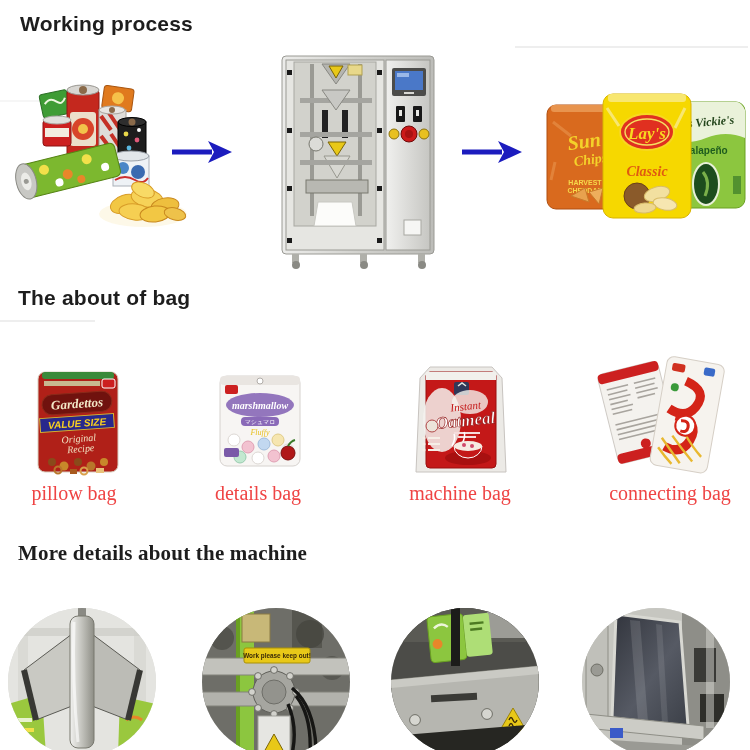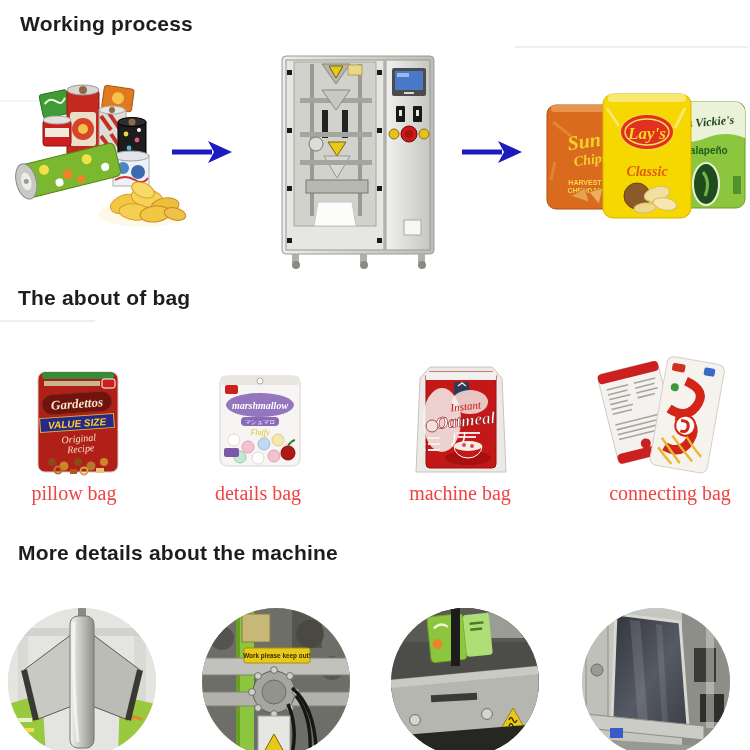--- a/index.html
+++ b/index.html
@@ -362,21 +362,21 @@
         <path d="M88 82 q12 12 24 22"></path>
       <path d="M100 78 q10 12 20 20"></path>
         <path d="M76 96 q8 8 16 14"></path>
     </g>
     <circle cx="99" cy="70" r="10" fill="#ffffff" stroke="#d42418" stroke-width="2"></circle>
     <path d="M94 66 q8 -2 8 5 q0 6 -7 5" stroke="#d42418" stroke-width="3" fill="none"></path>
   </g>
 </svg>
 <div class="bag-label" style="left:670px;top:482px;font-family:Liberation Serif, serif;">connecting bag</div>
 
-<h1 class="sec" style="left:18px;top:541px;">More details about the machine</h1>
+<h1 class="sec" style="left:18px;top:541px;font-family:Liberation Serif, serif;">More details about the machine</h1>
 
 <div class="circle-photo" style="left:8px;top:608px;">
 <svg width="148" height="148" viewBox="0 0 148 148">
   <rect width="148" height="148" fill="#e4e4e0"></rect>
   <rect x="0" y="20" width="148" height="8" fill="#c8c8c2" opacity=".6"></rect>
   <rect x="10" y="0" width="10" height="148" fill="#cfcfc9" opacity=".5"></rect>
   <rect x="126" y="0" width="12" height="148" fill="#cfcfc9" opacity=".5"></rect>
   <polygon points="0,96 34,86 38,148 0,148" fill="#9ac83e"></polygon>
   <polygon points="112,88 148,96 148,148 110,148" fill="#9ac83e"></polygon>
   <path d="M118 112 q8 -6 16 0" stroke="#e8862a" stroke-width="3" fill="none"></path>

